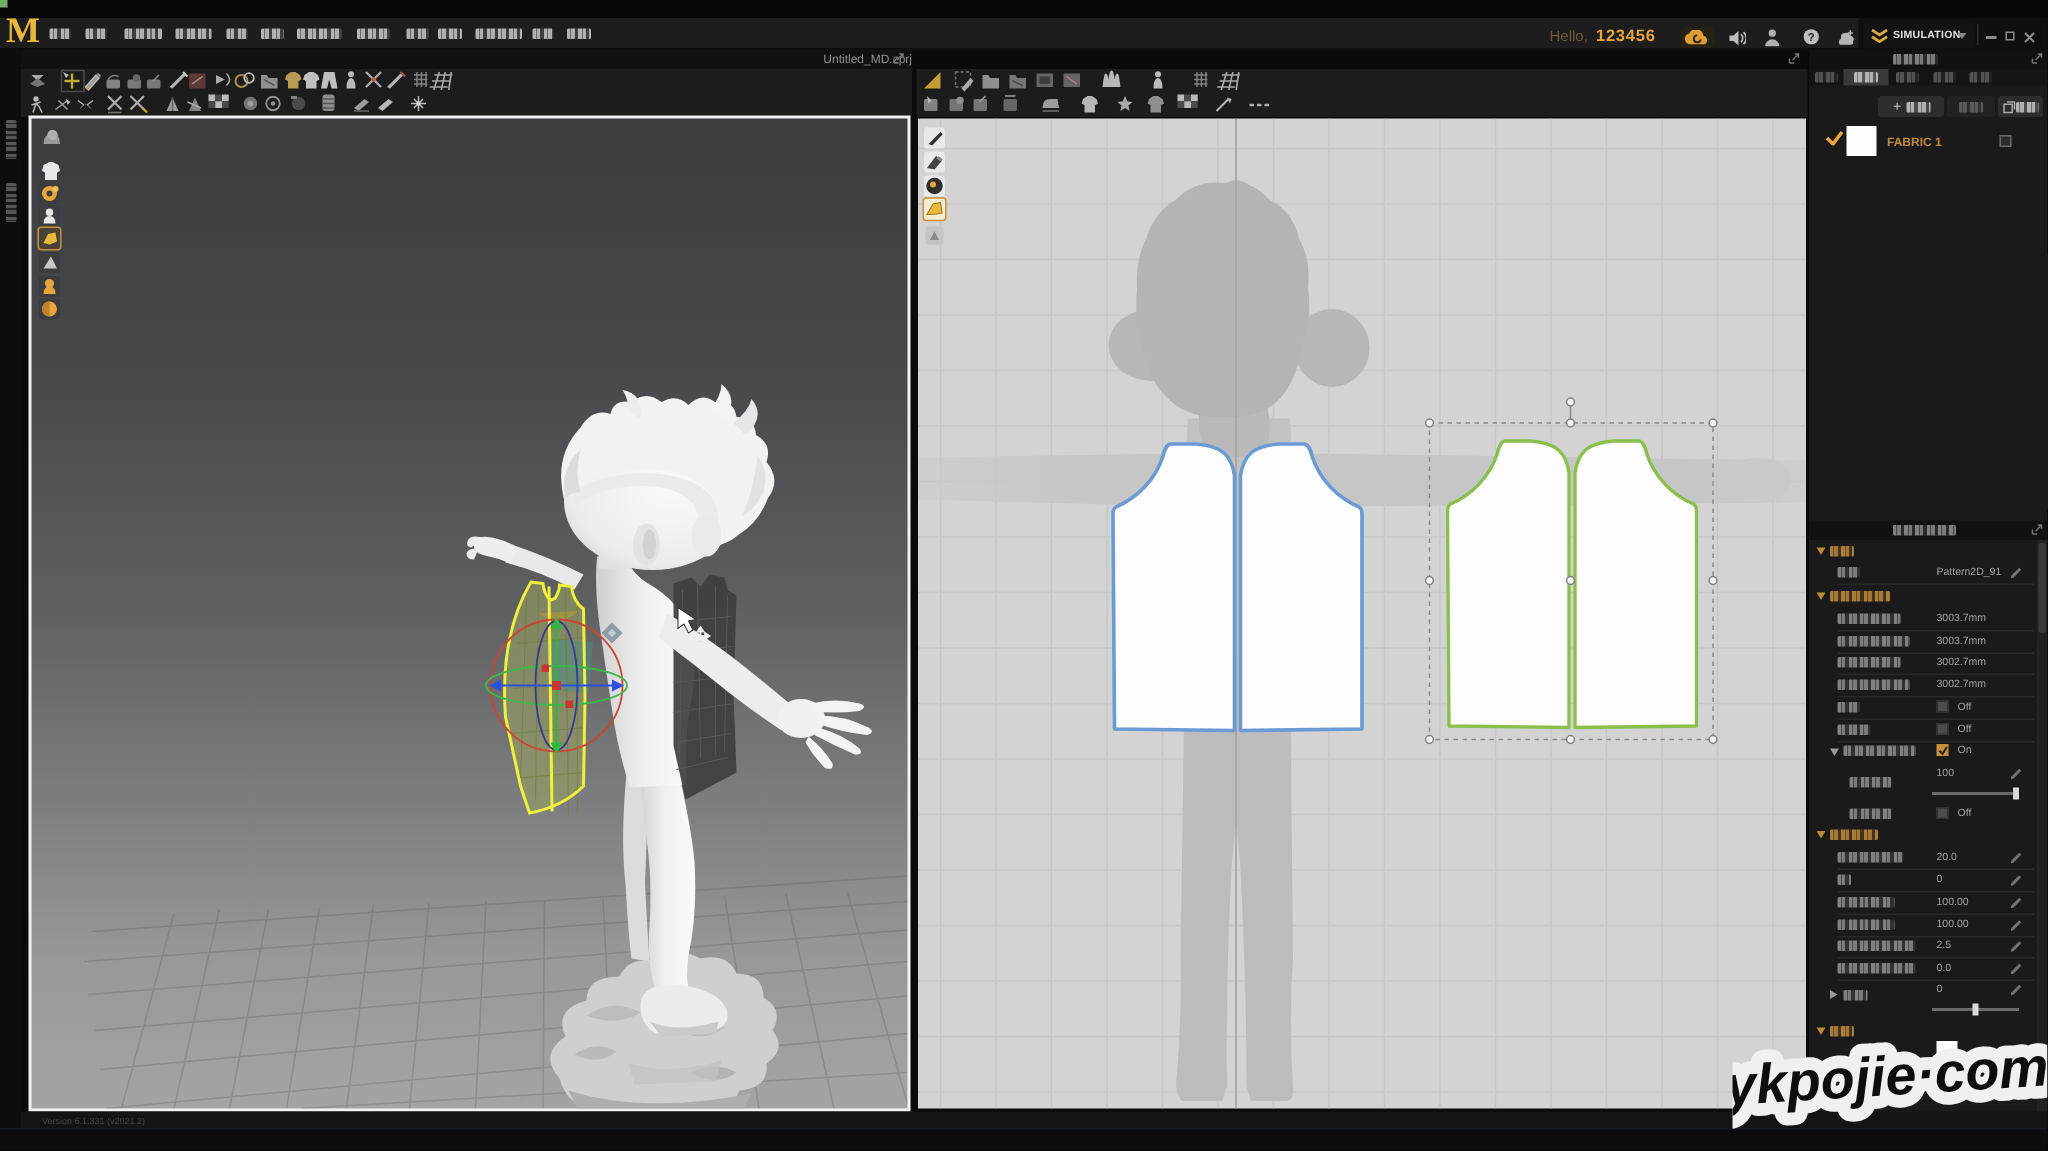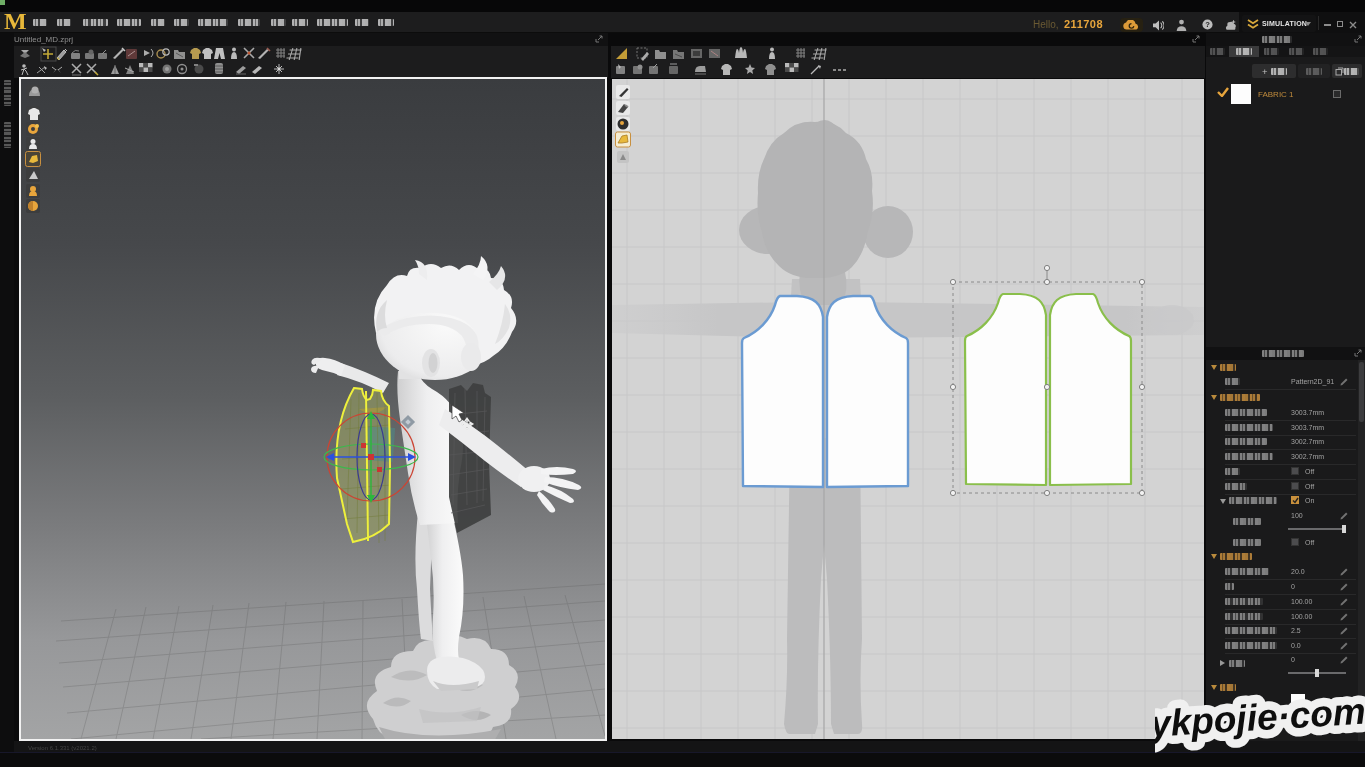--- a/index.html
+++ b/index.html
@@ -31,21 +31,21 @@
   <div class="cjk" style="left:174px;top:19px;width:15px"></div>
   <div class="cjk" style="left:198px;top:19px;width:30px"></div>
   <div class="cjk" style="left:238px;top:19px;width:22px"></div>
   <div class="cjk" style="left:271px;top:19px;width:15px"></div>
   <div class="cjk" style="left:292px;top:19px;width:16px"></div>
   <div class="cjk" style="left:317px;top:19px;width:31px"></div>
   <div class="cjk" style="left:355px;top:19px;width:14px"></div>
   <div class="cjk" style="left:378px;top:19px;width:16px"></div>
 
   <div class="abs" style="left:1033px;top:19px;font-size:10px;color:#6b5a33">Hello,</div>
-  <div class="abs" style="left:1064px;top:18px;font-size:11px;color:#e8a53c;font-weight:bold;letter-spacing:.5px">211708</div>
+  <div class="abs" style="left:1064px;top:18px;font-size:11px;color:#e8a53c;font-weight:bold;letter-spacing:.5px">123456</div>
   <div class="abs" style="left:1120px;top:18px;width:23px;height:14px;background:#272112;border-radius:4px"></div>
   <svg class="abs" style="left:1123px;top:20px" width="17" height="10" viewBox="0 0 17 10">
     <path d="M3.6 9.5 a3.6 3.6 0 0 1 -.5 -7.1 A5 5 0 0 1 12.6 3.8 A3.1 3.1 0 0 1 13.5 9.5 Z" fill="#dd9c38"></path>
     <path d="M8.5 3.6 a2.3 2.3 0 1 0 2.3 2.6" fill="none" stroke="#35290f" stroke-width="1.3"></path>
   </svg>
   <svg class="abs" style="left:1152px;top:20px" width="12" height="11" viewBox="0 0 12 11">
     <path d="M1 3.6 h2.6 l3.4-3 v9.8 L3.6 7.3 H1 Z" fill="#bdbdbd"></path>
     <path d="M8.6 2.7 a3.6 3.6 0 0 1 0 5.4 M10.3 1.4 a5.4 5.4 0 0 1 0 8.1" fill="none" stroke="#bdbdbd" stroke-width="1.1"></path>
   </svg>
   <svg class="abs" style="left:1176px;top:19px" width="11" height="12" viewBox="0 0 11 12">
@@ -69,21 +69,21 @@
   </svg>
   <div class="abs" style="left:1262px;top:20px;font-size:7px;font-weight:bold;color:#e4e4e4;letter-spacing:.2px">SIMULATION</div>
   <div class="abs" style="left:1305px;top:22px;width:0;height:0;border-left:3px solid transparent;border-right:3px solid transparent;border-top:4px solid #888"></div>
 
   <div class="abs" style="left:1324px;top:24px;width:7px;height:1.5px;background:#8c8c8c"></div>
   <div class="abs" style="left:1337px;top:21px;width:6px;height:6px;border:1.2px solid #8c8c8c"></div>
   <svg class="abs" style="left:1349px;top:21px" width="8" height="8" viewBox="0 0 8 8">
       <path d="M1 1 L7 7 M7 1 L1 7" stroke="#8c8c8c" stroke-width="1.4"></path>
     </svg>
 
-  <div class="abs" style="left:14px;top:33px;width:594px;height:13px;background:#111112;color:#8f8f8f;font-size:8px;text-align:left;line-height:13px">Untitled_MD.zprj</div>
+  <div class="abs" style="left:14px;top:33px;width:594px;height:13px;background:#111112;color:#8f8f8f;font-size:8px;text-align:right;line-height:13px">Untitled_MD.zprj</div>
   <div class="abs" style="left:1206px;top:33px;width:159px;height:13px;background:#111112"></div>
   <div class="cjk gray" style="left:1262px;top:36px;width:30px;height:7px"></div>
   <svg class="abs" style="left:595px;top:35px" width="8" height="8" viewBox="0 0 8 8">
       <path d="M1 7 V4 M1 7 H4 M3 5 L7 1 M4.5 1 H7 V3.5" stroke="#777" stroke-width="1" fill="none"></path>
     </svg>
   <svg class="abs" style="left:1192px;top:35px" width="8" height="8" viewBox="0 0 8 8">
       <path d="M1 7 V4 M1 7 H4 M3 5 L7 1 M4.5 1 H7 V3.5" stroke="#777" stroke-width="1" fill="none"></path>
     </svg>
   <svg class="abs" style="left:1354px;top:35px" width="8" height="8" viewBox="0 0 8 8">
       <path d="M1 7 V4 M1 7 H4 M3 5 L7 1 M4.5 1 H7 V3.5" stroke="#777" stroke-width="1" fill="none"></path>
@@ -554,21 +554,21 @@
     <svg class="abs" style="left:129px;top:21px" width="9" height="9" viewBox="0 0 9 9">
         <rect x="1" y="2.5" width="5.5" height="5.5" fill="none" stroke="#aaa"></rect>
         <path d="M3 1 h5 v5" fill="none" stroke="#aaa"></path>
       </svg>
     <div class="cjk" style="left:138px;top:22px;width:15px;height:7px"></div>
 
     <svg class="abs" style="left:11px;top:41px" width="12" height="10" viewBox="0 0 12 10">
         <path d="M1 5 l4 4 L11 1" stroke="#e8a53c" stroke-width="2.4" fill="none"></path>
       </svg>
     <div class="abs" style="left:25px;top:38px;width:20px;height:20px;background:#fdfdfd"></div>
-    <div class="abs" style="left:52px;top:44px;color:#c08b3c;font-weight:normal;font-size:8px">FABRIC 1</div>
+    <div class="abs" style="left:52px;top:44px;color:#c08b3c;font-weight:bold;font-size:8px">FABRIC 1</div>
     <div class="abs" style="left:127px;top:44px;width:8px;height:8px;border:1px solid #6a6a6a;background:#2a2a2b"></div>
 
     <div class="abs" style="left:0;top:301px;width:159px;height:13px;background:#111112"></div>
     <div class="cjk gray" style="left:56px;top:304px;width:42px;height:7px"></div>
     <svg class="abs" style="left:148px;top:303px" width="8" height="8" viewBox="0 0 8 8">
         <path d="M1 7 V4 M1 7 H4 M3 5 L7 1 M4.5 1 H7 V3.5" stroke="#777" stroke-width="1" fill="none"></path>
       </svg>
 
     <div class="abs" style="left:152px;top:314px;width:7px;height:392px;background:#222223"></div>
     <div class="abs" style="left:153px;top:316px;width:5px;height:60px;background:#3c3c3e;border-radius:2px"></div>

